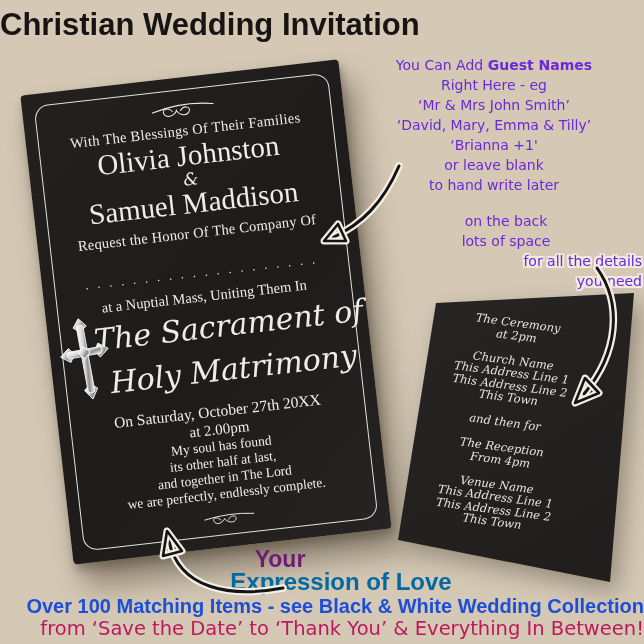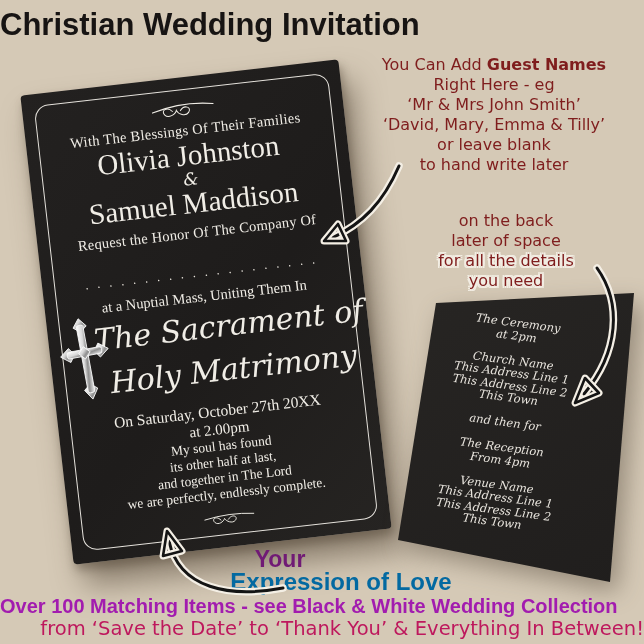--- a/index.html
+++ b/index.html
@@ -7,35 +7,36 @@
     width:644px;height:644px;position:relative;overflow:hidden;
     background:#d5c9b6;
     font-family:"Liberation Sans",sans-serif;
   }
   
   .page-title{
     position:absolute;top:8px;left:0;right:0;
     font:bold 31px/1.1 "Liberation Sans",sans-serif;color:#171413;
   }
   
-  .note{position:absolute;text-align:center;color:#7f1d1d;
-    font-family:"DejaVu Sans",sans-serif;font-size:16px;line-height:20px;}
+  .note{position:absolute;text-align:center;color:#6d28d9;
+    font-family:"DejaVu Sans",sans-serif;font-size:14px;line-height:20px;}
   .guest-note{top:55px;left:348px;width:292px;}
   .venue-note{top:211px;left:370px;width:272px;z-index:6;}
   .note b{font-weight:bold;}
   .outlined{
     text-shadow:-2px -2px 0 #f2ede3,2px -2px 0 #f2ede3,-2px 2px 0 #f2ede3,2px 2px 0 #f2ede3,
                  0 -2px 0 #f2ede3,0 2px 0 #f2ede3,-2px 0 0 #f2ede3,2px 0 0 #f2ede3;
+    text-align:right;
   }
   .bottom-your{position:absolute;top:548px;left:150px;width:260px;text-align:center;
     font:bold 23px/1 "Liberation Sans",sans-serif;color:#701a75;z-index:7;}
   .bottom-expression{position:absolute;top:570px;left:180px;width:322px;text-align:center;
     font:bold 24px/1 "Liberation Sans",sans-serif;color:#0369a1;z-index:7;}
-  .bottom-matching{position:absolute;top:595px;left:0;right:0;text-align:left;
-    font:bold 20px/1.1 "Liberation Sans",sans-serif;color:#a21caf;z-index:7;}
+  .bottom-matching{position:absolute;top:595px;left:0;right:0;text-align:right;
+    font:bold 20px/1.1 "Liberation Sans",sans-serif;color:#1d4ed8;z-index:7;}
   .bottom-from{position:absolute;top:618px;left:0;right:0;text-align:right;
     font:19.5px/1.1 "DejaVu Sans",sans-serif;color:#be185d;z-index:7;}
 
   
   .card-front{
     position:absolute;left:46px;top:76px;width:320px;height:472px;
     background:linear-gradient(135deg,#232120 0%,#1e1c1b 55%,#262422 100%);
     transform:rotate(-6.5deg);border-radius:4px;
     box-shadow:10px 22px 30px rgba(72,60,46,.55), 2px 6px 10px rgba(72,60,46,.4);
     z-index:3;color:#f0ede6;font-family:"Liberation Serif",serif;
@@ -75,29 +76,30 @@
 <body>
 
 <div class="page-title">Christian Wedding Invitation</div>
 
 <div class="note guest-note">
   <div><span>You Can Add </span><b>Guest Names</b></div>
   <div>
       <div>Right Here - eg</div>
       <div>‘Mr &amp; Mrs John Smith’</div>
       <div>‘David, Mary, Emma &amp; Tilly’</div>
+      <div>‘Brianna +1'</div>
       <div>or leave blank</div>
       <div>to hand write later</div>
     </div>
 </div>
 
 <div class="note venue-note">
   <div>
       <div>on the back</div>
-      <div>later of space</div>
+      <div>lots of space</div>
     </div>
   <div>
       <div class="outlined">for all the details</div>
       <div class="outlined">you need</div>
     </div>
 </div>
 
 <div class="card-front">
   <div class="card-front-border"></div>
 

